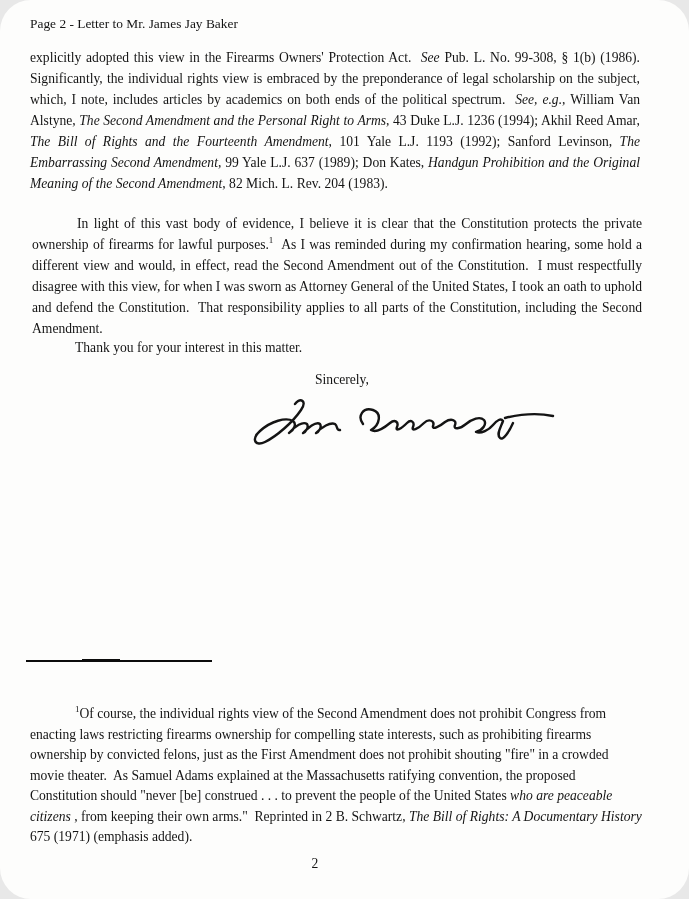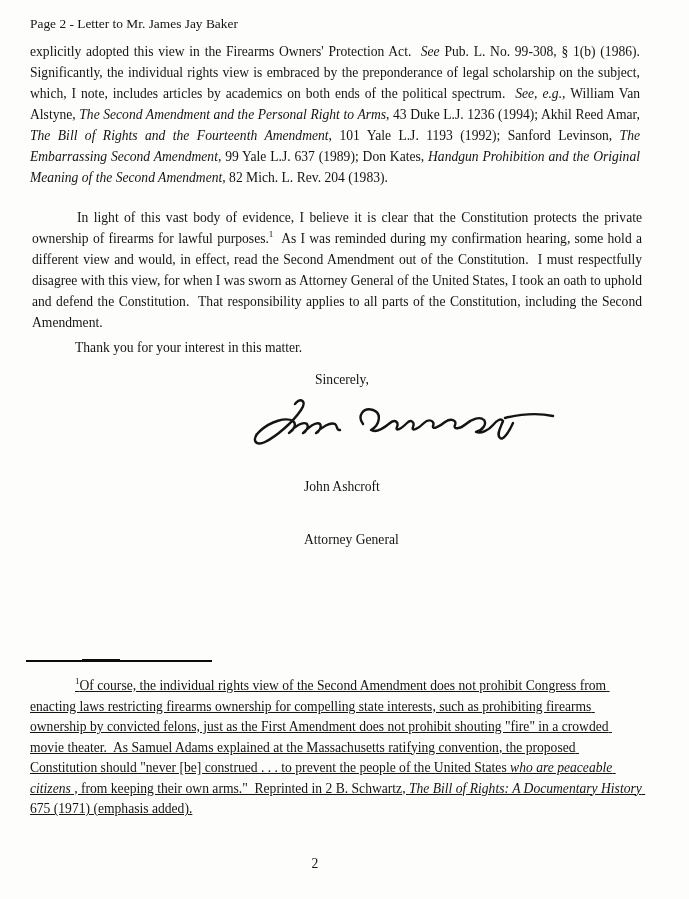--- a/index.html
+++ b/index.html
@@ -4,34 +4,35 @@
 <style>
   html,body{margin:0;padding:0;background:#e8e8e8;}
   .page{
     position:relative;
     width:689px;height:899px;
     margin:0 auto;
     background:#fdfdfc;
     font-family:"Liberation Serif","DejaVu Serif",serif;
     color:#141414;
     overflow:hidden;
+    border-radius:31px;
   }
   .txt{position:absolute;font-size:13.6px;line-height:21px;white-space:pre-wrap;}
-  .justify{text-align:justify;}
+  .justify{text-align:justify;margin-top:6px;}
   .header{left:30px;top:13px;width:400px;font-size:13.4px;}
   .p1{left:30px;top:41px;width:610px;}
   .p2{left:32px;top:207px;width:610px;text-indent:45px;}
   .p3{left:30px;top:337px;width:610px;text-indent:45px;}
   .closing{left:305px;top:369px;margin-left:10px;}
   .sigblock{position:absolute;left:243px;top:392px;width:315px;height:56px;}
   .sigblock svg{display:block;width:100%;height:100%;}
   .signer{left:304px;top:443px;line-height:17.5px;}
   .fnrule{position:absolute;left:26px;top:660px;width:186px;height:2px;background:#0c0c0c;}
   .fnrule::after{content:"";position:absolute;left:56px;top:-1px;width:38px;height:2px;background:#0c0c0c;}
-  .footnote{left:30px;top:676px;width:614px;text-indent:45px;line-height:20.5px;text-decoration:underline;}
+  .footnote{left:30px;top:704px;width:614px;text-indent:45px;line-height:20.5px;}
   .pagenum{left:300px;top:853px;width:30px;text-align:center;}
   sup{font-size:9px;line-height:0;vertical-align:super;}
   .i{font-style:italic;}
 </style>
 </head>
 <body>
 
 <div class="page">
 
   <div class="txt header">Page 2 - Letter to Mr. James Jay Baker</div>
@@ -47,24 +48,20 @@
   <div class="sigblock">
     <svg viewBox="0 0 315 56" aria-hidden="true">
       <g fill="none" stroke="#141414" stroke-width="2.4" stroke-linecap="round" stroke-linejoin="round">
         <path d="M52,12 C58,5 64,9 58,18 C50,30 34,44 22,50 C12,55 8,47 17,39 C28,29 43,25 50,29 C54,32 51,38 46,41 C52,34 60,29 64,32 C66,35 63,40 60,41 C66,35 73,29 77,32 C79,35 76,40 73,41 C79,35 87,30 92,32 C95,34 93,39 97,38"></path>
         <path d="M120,32 C114,24 120,15 130,18 C139,21 137,33 128,38 C133,41 141,36 147,31 C152,27 156,30 154,35 C152,40 158,37 164,31 C168,27 172,30 170,35 C168,40 175,37 181,31 C186,26 192,29 190,34 C189,38 196,35 202,30 C208,26 214,28 212,33 C210,38 217,37 223,32 C229,27 237,24 241,28 C244,32 240,38 233,40 C238,42 246,38 250,33 C254,28 258,26 260,29 C258,35 253,42 257,46 C260,49 266,40 270,31"></path>
         <path d="M262,26 C278,22 296,21 310,24"></path>
       </g>
     </svg>
   </div>
 
-  <div class="txt signer">
-    <div>John Ashcroft</div>
-    <div>Attorney General</div>
-  </div>
 
   <div class="fnrule"></div>
 
   <div class="txt footnote"><sup>1</sup><span>Of course, the individual rights view of the Second Amendment does not prohibit Congress from enacting laws restricting firearms ownership for compelling state interests, such as prohibiting firearms ownership by convicted felons, just as the First Amendment does not prohibit shouting "fire" in a crowded movie theater.  As Samuel Adams explained at the Massachusetts ratifying convention, the proposed Constitution should "never [be] construed . . . to prevent the people of the United States </span><span class="i">who are peaceable citizens</span><span> , from keeping their own arms."  Reprinted in 2 B. Schwartz, </span><span class="i">The Bill of Rights: A Documentary History</span><span> 675 (1971) (emphasis added).</span></div>
 
   <div class="txt pagenum">2</div>
 
 </div>
 
 </body></html>

